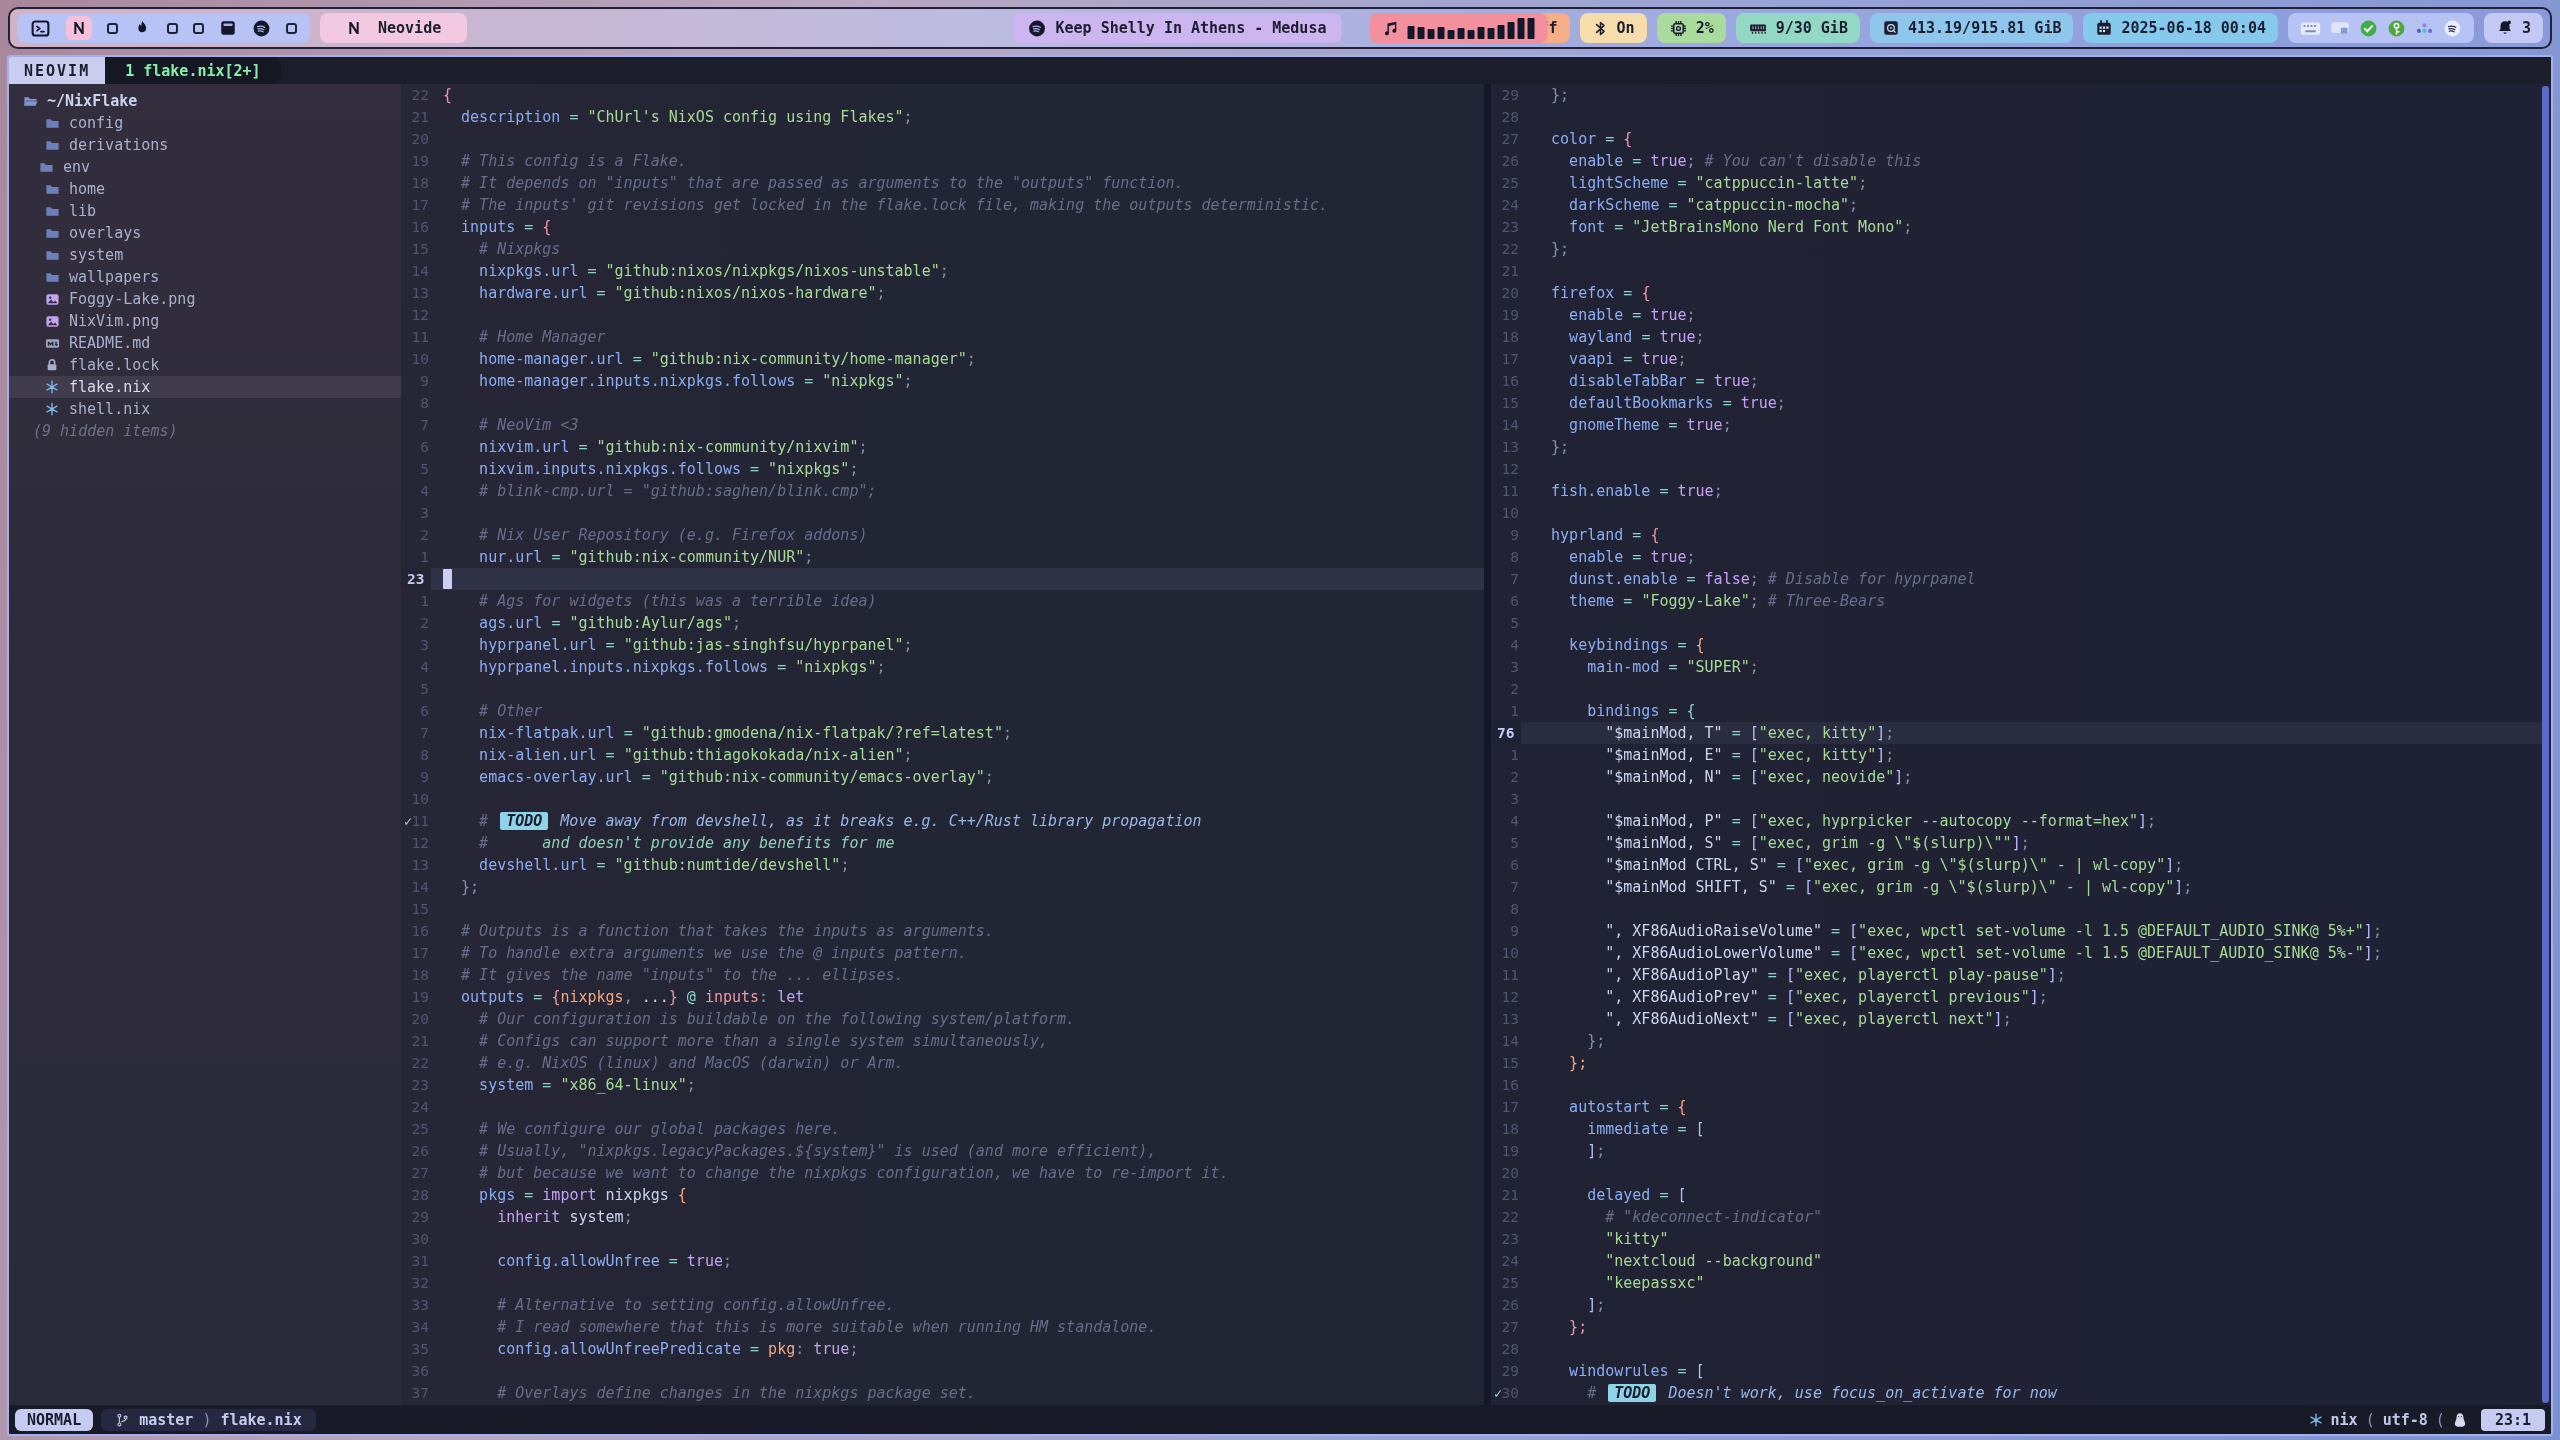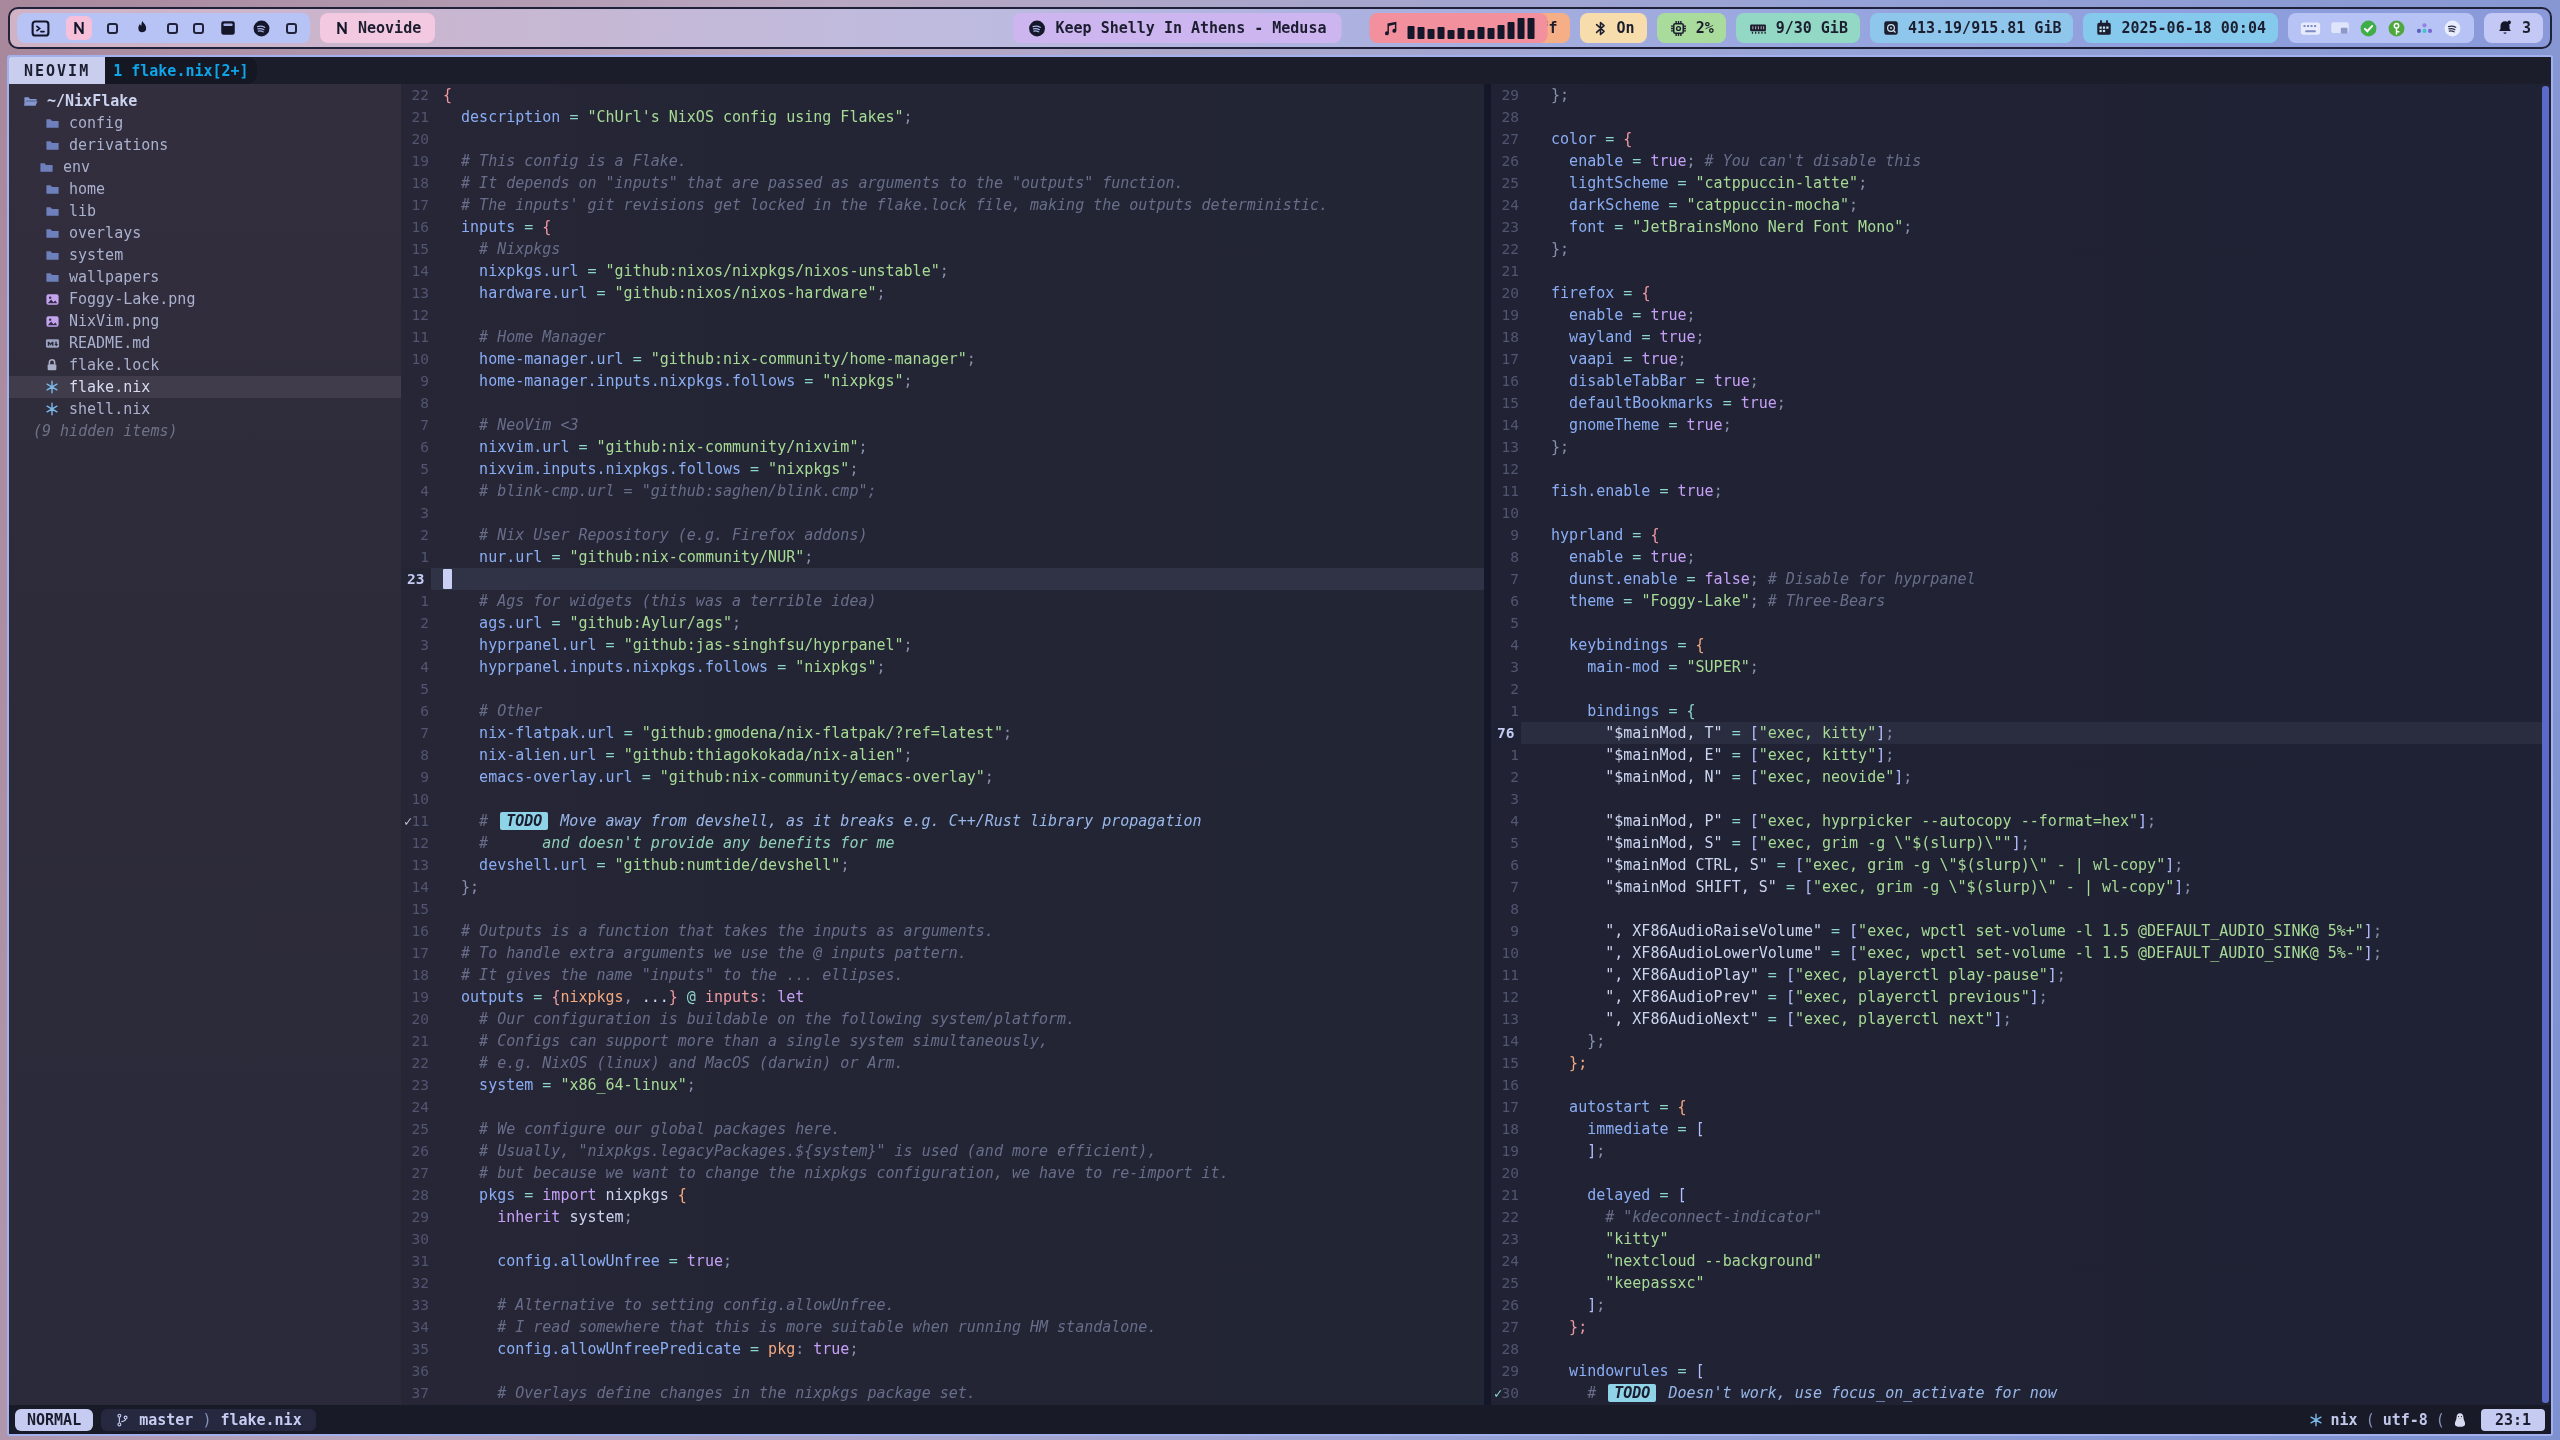--- a/index.html
+++ b/index.html
@@ -16,37 +16,37 @@
     background:linear-gradient(90deg,rgba(214,183,201,.9),rgba(190,189,226,.9) 38%,rgba(151,166,224,.9) 72%,rgba(137,153,218,.9));
     display:flex; align-items:center; justify-content:space-between; padding:0 7px;
   }
   .tb-group { display:flex; align-items:center; gap:10px; }
   .tb-center { position:absolute; left:50%; transform:translateX(-50%); display:flex; gap:28px; align-items:center; }
   .pill { height:30px; border-radius:8px; display:flex; align-items:center; font-weight:bold; font-size:15px; color:#1c1e30; }
   .icons-pill { background:#b7c3f4; padding:0 13px; gap:15px; }
   .icon-slot { display:flex; align-items:center; justify-content:center; }
   .ws-square { width:11px; height:11px; border:2.5px solid #20223a; border-radius:3px; display:inline-block; }
   .nv-active { background:#f6c0da; border-radius:6px; width:26px; height:24px; display:flex; align-items:center; justify-content:center; }
-  .app-pill { background:#f2c9e0; padding:0 14px; gap:8px; }
+  .app-pill { background:#f2c9e0; padding:0 26px; gap:16px; }
   .song-pill { background:#cdb5f0; padding:0 15px; gap:9px; }
   .viz-pill { background:#f2909e; padding:0 13px; gap:8px; }
   .viz-bars { display:flex; align-items:flex-end; gap:3px; height:21px; }
   .viz-bars span { width:7px; background:#14162a; border-radius:1px; display:inline-block; }
   .status-pill { padding:0 12px; gap:8px; }
   .tray-pill { background:#b7c3f4; padding:0 12px; gap:9px; }
   .bell-pill { background:#c3c9f4; padding:0 12px; gap:8px; }
   
   .window {
     position:absolute; left:7px; right:7px; top:55px; bottom:4px;
     border:2px solid #a3b0ee; border-radius:3px; background:#1f2132; overflow:hidden;
   }
   .tabline { position:absolute; left:0; top:0; right:0; height:27px; background:#1b1d2b; display:flex; }
   .tab { font-size:15px; font-weight:bold; display:flex; align-items:center; padding:0 18px; }
   .tab-neovim { background:#c9cdee; color:#1d1f31; letter-spacing:2px; padding:0 15px; }
-  .tab-file { background:#151723; color:#0ea5e9; border-radius:0 10px 10px 0; padding:0 8px; }
+  .tab-file { background:#151723; color:#86efac; border-radius:0 10px 10px 0; padding:0 20px; }
   
   .sidebar { position:absolute; left:0; top:27px; width:392px; bottom:29px;
     background:linear-gradient(180deg,#332e3e 0%,#2d2b39 40%,#2b2a3a 100%); }
   .tree { padding-top:6px; }
   .tree-row { height:22px; display:flex; align-items:center; gap:8px; font-size:15px; color:#a9b1ce; cursor:default; }
   .tree-row.root { color:#ccd4f0; font-weight:bold; }
   .tree-row.selected { background:#403c4c; color:#d7dcf2; }
   .tree-row .ticon { width:18px; display:flex; justify-content:center; }
   .hidden-note { height:22px; display:flex; align-items:center; font-size:15px; font-style:italic; color:#6e7288; padding-left:24px; }
   

